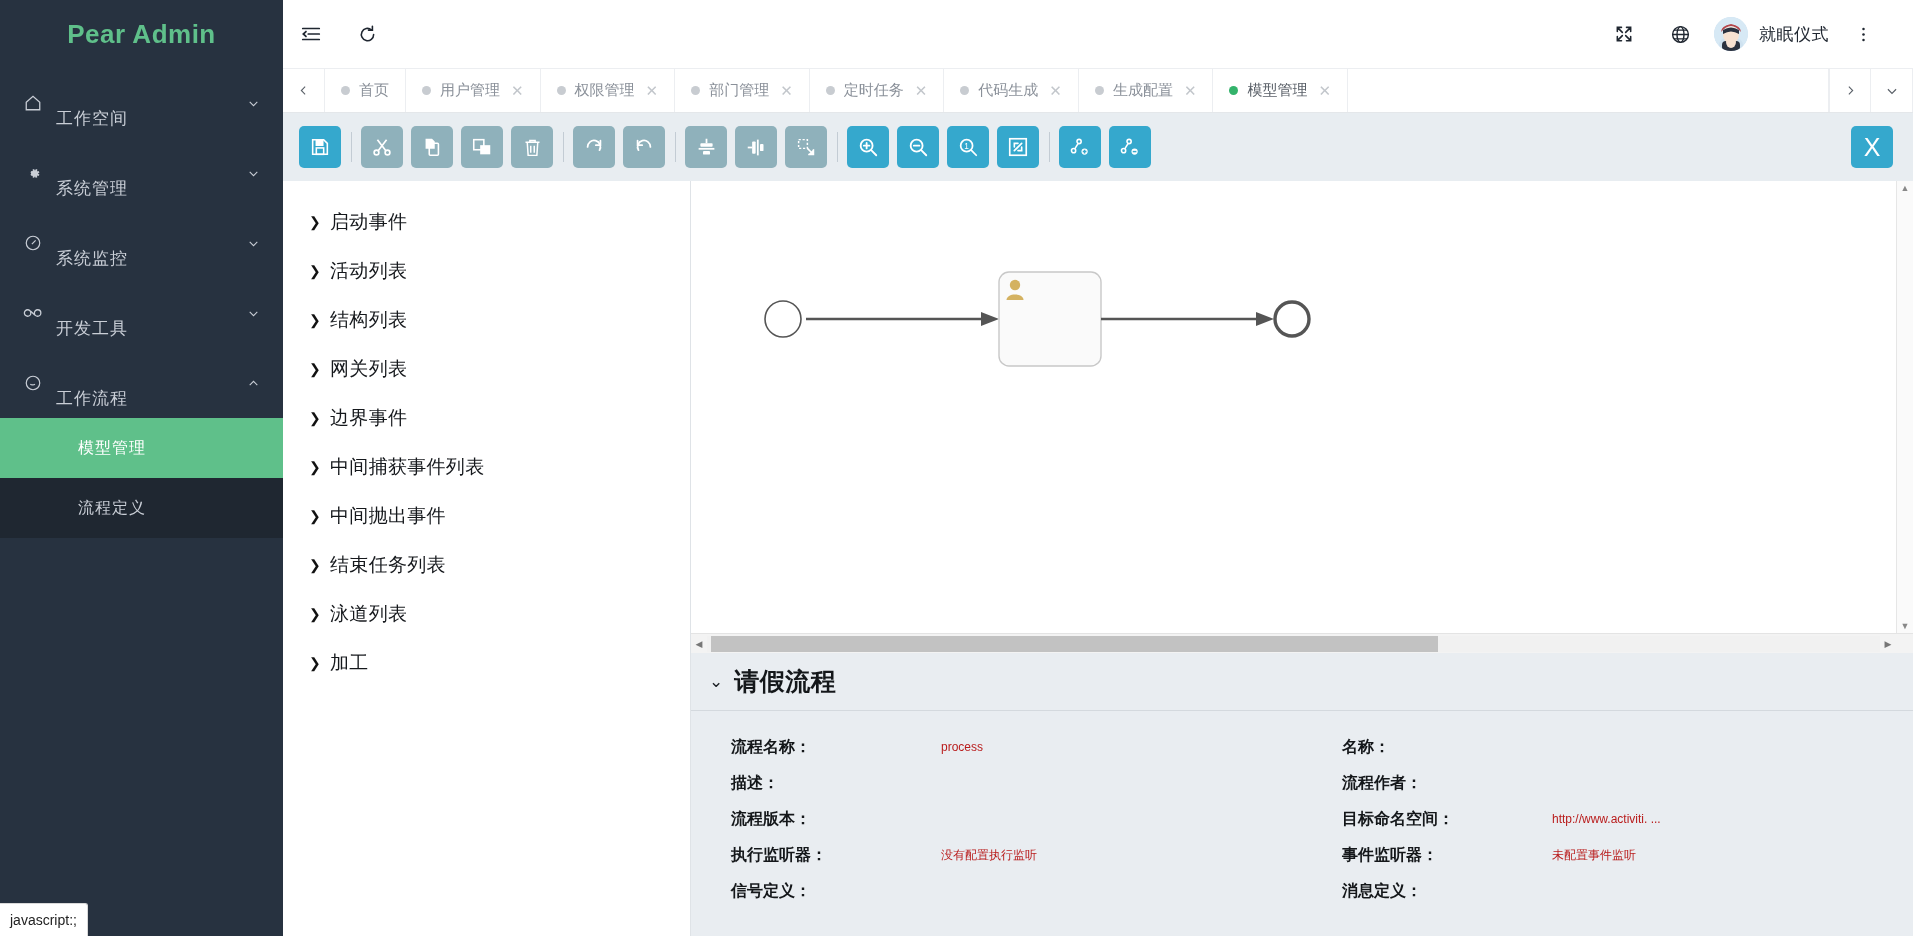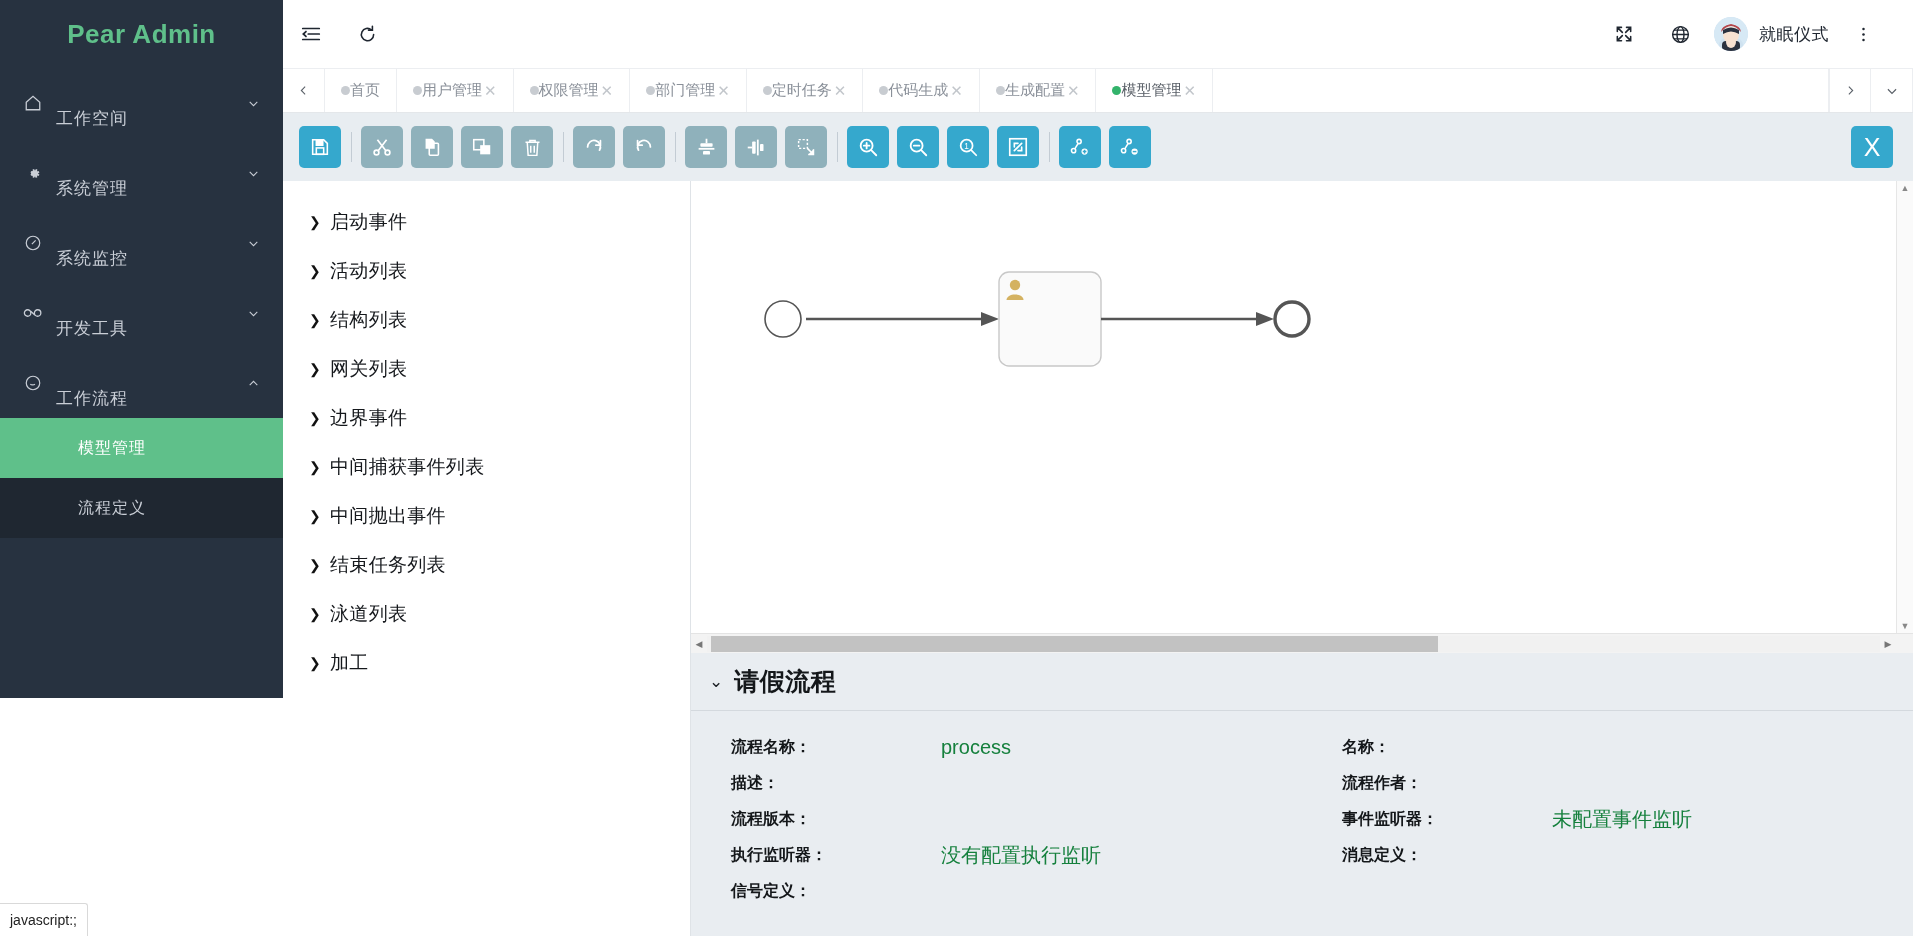--- a/index.html
+++ b/index.html
@@ -5,21 +5,21 @@
   * { box-sizing: border-box; margin: 0; padding: 0; }
   html, body {
     width: 1913px; height: 936px;
     font-family: "Liberation Sans", "DejaVu Sans", sans-serif;
     overflow: hidden; background: #fff;
   }
   .app { display: flex; width: 1913px; height: 936px; position: relative; }
 
   
   .sidebar {
-    width: 283px; height: 698px; background: #273240;
+    width: 283px; height: 936px; background: #273240;
     flex: 0 0 283px; position: relative; overflow: hidden;
   }
   .brand {
     height: 68px; display: flex; align-items: center; justify-content: center;
     color: #5FC08A; font-size: 26px; font-weight: bold; letter-spacing: .5px;
   }
   .nav-item {
     height: 70px; display: flex; align-items: center; padding: 0 22px 0 20px;
     color: #c9ced6; font-size: 17px; cursor: pointer; position: relative;
   }
@@ -60,21 +60,21 @@
     height: 45px; flex: 0 0 45px; display: flex; align-items: stretch;
     border-top: 1px solid #eceef1; border-bottom: 1px solid #e4e7ea; background: #fff;
   }
   .tab-nav {
     width: 42px; display: flex; align-items: center; justify-content: center;
     cursor: pointer; color: #5a6068; border-right: 1px solid #eceef1;
   }
   .tab-nav.right { border-right: 1px solid #eceef1; border-left: 1px solid #eceef1; }
   .tab-scroll { flex: 1; display: flex; align-items: stretch; min-width: 0; overflow: hidden; }
   .tab {
-    display: flex; align-items: center; padding: 0 16px;
+    display: flex; align-items: center; gap: 9px; padding: 0 16px;
     font-size: 15px; color: #8a9099; border-right: 1px solid #eceef1;
     cursor: pointer; white-space: nowrap; background: #fff;
   }
   .tab .dot { width: 9px; height: 9px; border-radius: 50%; background: #c8ccd1; flex: 0 0 9px; }
   .tab.active { color: #5a6068; }
   .tab.active .dot { background: #33b36b; }
   .tab .tclose { font-size: 15px; color: #c2c6cb; margin-left: 2px; }
   .tab-fill { flex: 1; border-right: 1px solid #eceef1; }
 
   
@@ -131,21 +131,21 @@
   .props-head {
     height: 58px; flex: 0 0 58px; display: flex; align-items: center;
     padding-left: 18px; border-bottom: 1px solid #d4d9de; gap: 11px; cursor: pointer;
   }
   .props-head .ph-caret { font-size: 17px; color: #1b1f24; }
   .props-title { font-size: 25px; font-weight: bold; color: #14171a; letter-spacing: .5px; }
   .props-grid { flex: 1; display: flex; padding: 18px 0 0 0; overflow: hidden; }
   .props-col { flex: 1; min-width: 0; }
   .prow { display: flex; height: 36px; align-items: center; }
   .plabel { width: 250px; flex: 0 0 250px; padding-left: 40px; font-size: 16px; font-weight: bold; color: #14171a; }
-  .pvalue { flex: 1; font-size: 20px; color: #15803d; overflow: hidden; white-space: nowrap; }
+  .pvalue { flex: 1; font-size: 12px; color: #b91c1c; overflow: hidden; white-space: nowrap; }
 
   
   .statusbar {
     position: absolute; left: 0; bottom: 0; height: 30px;
     background: #fff; border: 1px solid #d9d9d9; border-left: none; border-bottom: none;
     border-top-right-radius: 3px; padding: 16px 10px;
     display: flex; align-items: center; font-size: 14px; color: #222; z-index: 50;
   }
   svg { display: block; }
 </style>
@@ -585,20 +585,24 @@
             <div class="props-col" id="props-right">
                 <div class="prow">
                   <div class="plabel">名称：</div>
                   <div class="pvalue"></div>
                 </div>
                 <div class="prow">
                   <div class="plabel">流程作者：</div>
                   <div class="pvalue"></div>
                 </div>
                 <div class="prow">
+                  <div class="plabel">目标命名空间：</div>
+                  <div class="pvalue">http://www.activiti. ...</div>
+                </div>
+                <div class="prow">
                   <div class="plabel">事件监听器：</div>
                   <div class="pvalue">未配置事件监听</div>
                 </div>
                 <div class="prow">
                   <div class="plabel">消息定义：</div>
                 </div>
               </div>
           </div>
         </div>
 

